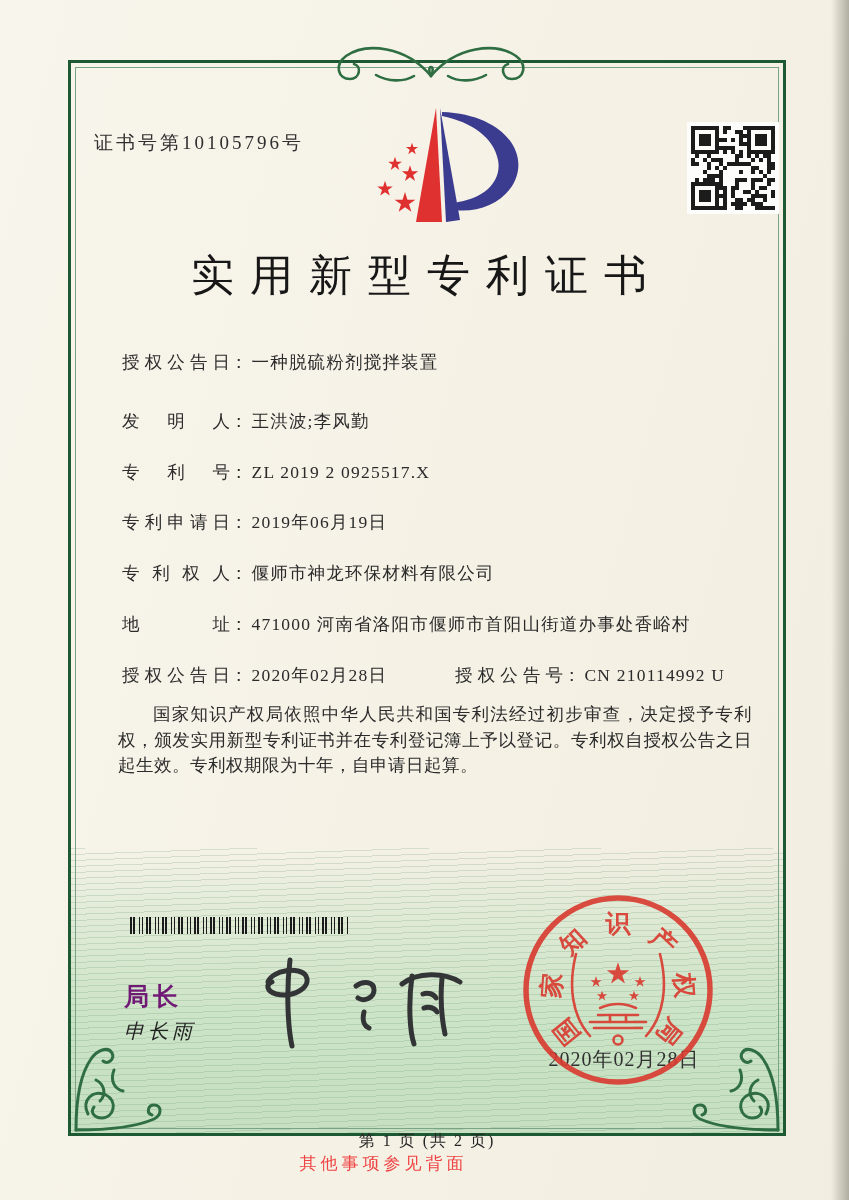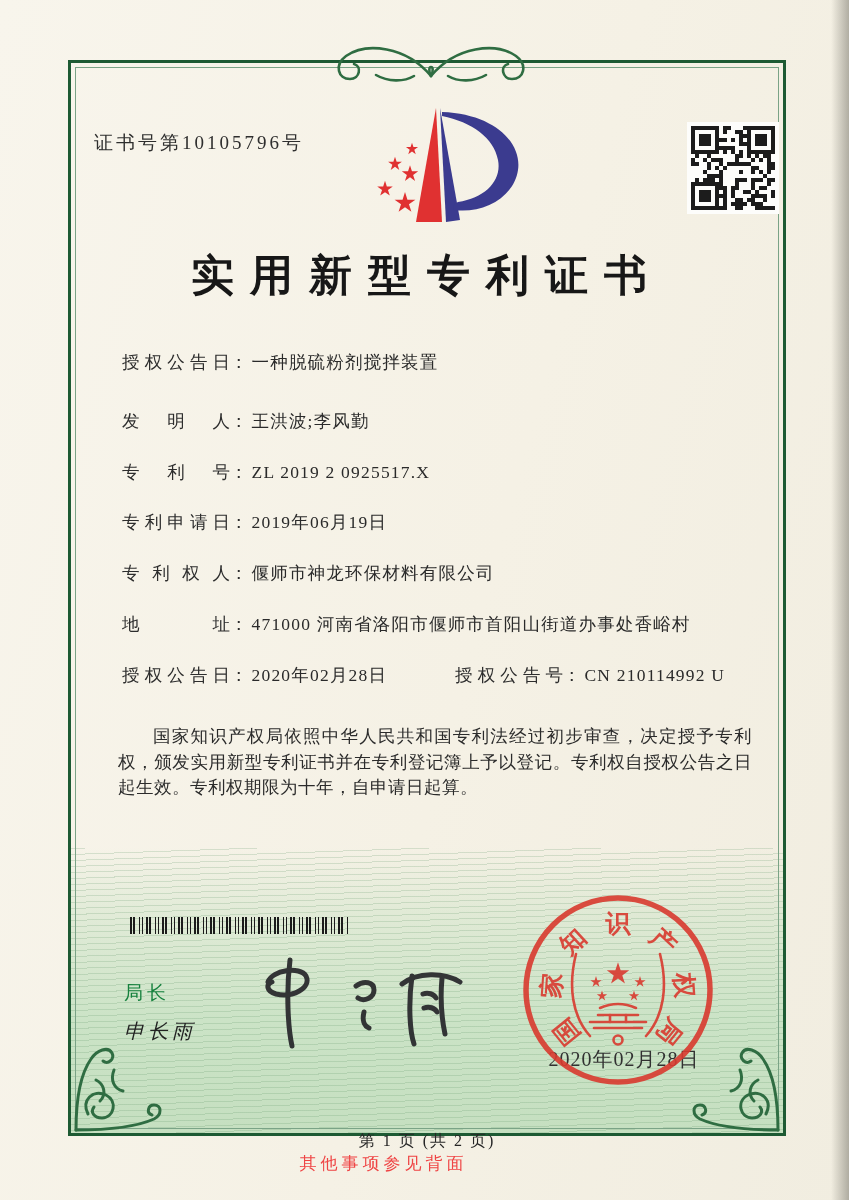--- a/index.html
+++ b/index.html
@@ -24,37 +24,37 @@
     background:
       repeating-linear-gradient(178deg,rgba(96,150,104,.22) 0 1px,rgba(0,0,0,0) 1px 6px),
       linear-gradient(180deg,rgba(203,227,198,0) 0%,rgba(201,226,196,.45) 22%,#cbe3c6 60%,#c5dfc0 100%);}
 
   .cert-no{position:absolute;left:94px;top:130px;font-size:19px;letter-spacing:3px;color:#2e2e2e;z-index:10;}
 
   .logo{position:absolute;left:356px;top:102px;z-index:10;}
   .qr{position:absolute;left:687px;top:122px;z-index:10;background:#fdfdfb;}
 
   .title{position:absolute;left:68px;top:247px;width:718px;text-align:center;
-    font-size:43px;font-weight:700;letter-spacing:16px;color:#171717;z-index:10;}
+    font-size:43px;font-weight:400;letter-spacing:16px;color:#171717;z-index:10;}
 
   .field-row{position:absolute;left:122px;z-index:10;font-size:17.5px;white-space:nowrap;}
   .f-label{display:inline-block;width:108px;text-align:justify;text-align-last:justify;
     vertical-align:bottom;color:#2d2d2d;}
   .f-colon{display:inline-block;margin-right:4px;color:#2d2d2d;}
   .f-value{letter-spacing:1.2px;color:#2a2a2a;}
   .grant2{position:absolute;left:455px;top:663px;z-index:10;font-size:17.5px;white-space:nowrap;}
 
   .paras{position:absolute;left:118px;top:702px;width:634px;z-index:10;
-    font-size:17.5px;line-height:25.5px;text-align:justify;letter-spacing:.5px;color:#2b2b2b;margin-top:22px;}
+    font-size:17.5px;line-height:25.5px;text-align:justify;letter-spacing:.5px;color:#2b2b2b;}
   .paras p{margin:0;text-indent:2em;}
 
   .barcode{position:absolute;left:130px;top:917px;width:218px;height:17px;z-index:10;
     background:repeating-linear-gradient(90deg,#1b1b1b 0 2px,rgba(0,0,0,0) 2px 3px,#1b1b1b 3px 5px,rgba(0,0,0,0) 5px 9px,#1b1b1b 9px 10px,rgba(0,0,0,0) 10px 12px,#1b1b1b 12px 13px,rgba(0,0,0,0) 13px 16px);}
 
-  .signer-title{position:absolute;left:124px;top:980px;font-size:19px;letter-spacing:4px;color:#15803d;z-index:10;}
+  .signer-title{position:absolute;left:124px;top:980px;font-size:25px;letter-spacing:4px;color:#701a75;z-index:10;font-weight:bold;}
   .signer-name{position:absolute;left:124px;top:1018px;font-size:20px;letter-spacing:4px;color:#222;z-index:10;font-style:italic;}
   .signature{position:absolute;left:252px;top:942px;z-index:11;}
 
   .seal-date{position:absolute;left:538px;top:1046px;width:172px;text-align:center;
     font-size:20px;letter-spacing:1px;color:#313131;z-index:8;}
   .seal{position:absolute;left:518px;top:890px;z-index:9;opacity:.9;}
   .seal-char{font-size:25px;font-weight:bold;fill:#d93a2f;font-family:"Liberation Serif","DejaVu Serif",serif;}
 
   .page-no{position:absolute;left:68px;top:1103px;width:718px;text-align:center;
     font-size:16px;letter-spacing:2px;color:#262626;z-index:10;margin-top:28px;}

